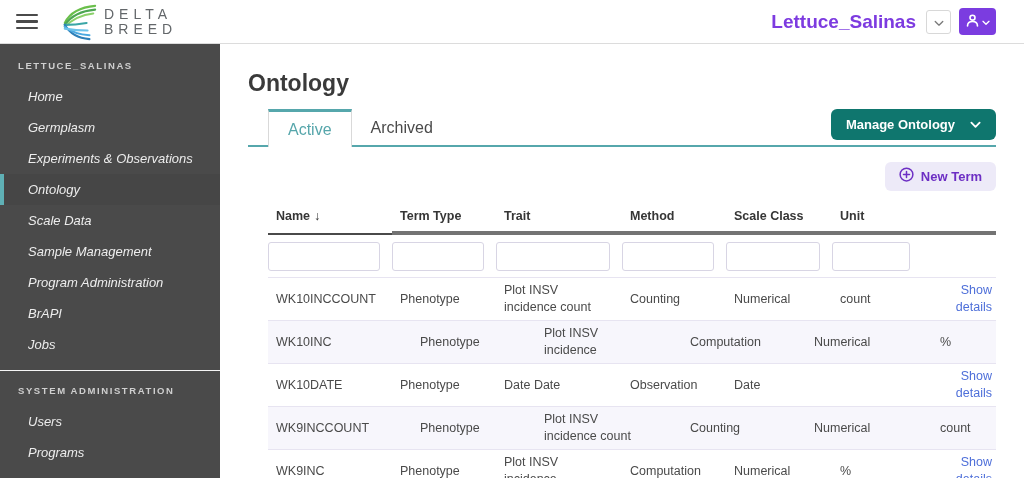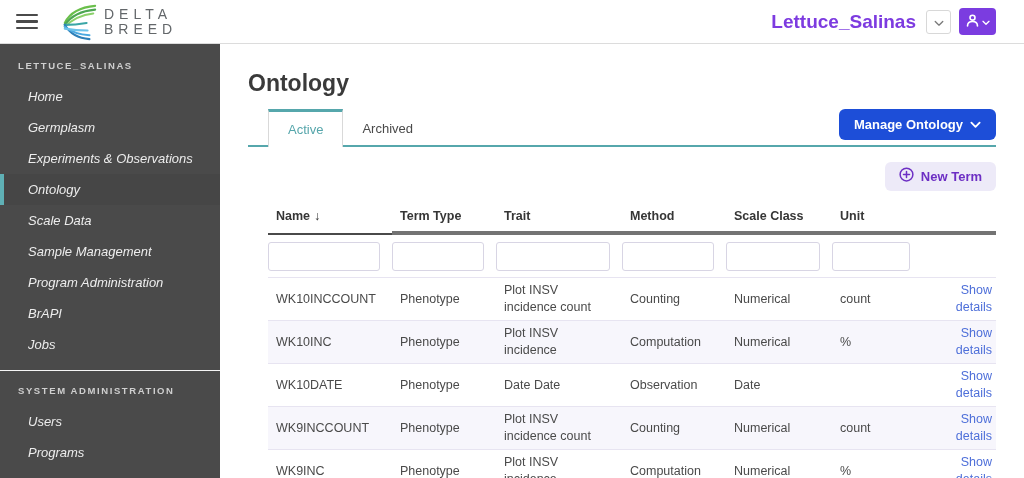--- a/index.html
+++ b/index.html
@@ -35,27 +35,27 @@
   .side-item.active { border-left-color:#5fb0b5; background:#464646; }
   .side-divider { border:none; border-top:1px solid #f5f5f5; margin:10px 0 8px; }
 
   
   .main { margin-left:220px; padding:0 28px; }
   .page-title { font-size:23px; font-weight:700; color:#3a3a3a; margin:26px 0 12px; }
 
   .tabrow { position:relative; height:38px; display:flex; align-items:stretch;
             padding-left:20px; }
   .tabline { position:absolute; left:0; right:0; bottom:0; height:2px; background:#56a7ac; }
-  .tab { font-size:13px; color:#4a4a4a; display:flex; align-items:center;
+  .tab { font-size:16px; color:#4a4a4a; display:flex; align-items:center;
          padding:0 19px; cursor:pointer; position:relative; }
   .tab.active { z-index:1; background:#fff; color:#56a6ab;
                 border:1px solid #d9d9d9; border-top:3px solid #56a7ac; border-bottom:none; }
-  .manage-btn { position:absolute; right:0; top:0; height:31px; background:#1d4ed8;
+  .manage-btn { position:absolute; right:0; top:0; height:31px; background:#0f766e;
                 color:#fff; font-family:inherit; font-size:13px; font-weight:700; border:none;
-                border-radius:6px; padding:0 15px; display:flex; align-items:center; gap:7px;
+                border-radius:6px; padding:0 15px; display:flex; align-items:center; gap:15px;
                 cursor:pointer; }
 
   .table-wrap { margin-left:20px; }
   .newterm-row { display:flex; justify-content:flex-end; margin:15px 0 12px; }
   .newterm-btn { display:flex; align-items:center; gap:7px; background:#edeaf8;
                  color:#6d2fc4; font-family:inherit; font-size:13px; font-weight:700;
                  border:none; border-radius:6px; padding:5px 14px 6px; cursor:pointer; }
 
   .tgrid { display:grid; grid-template-columns:124px 104px 126px 104px 106px 90px 1fr; }
   .th { font-size:12.5px; font-weight:700; color:#363636; padding:6px 8px 8px;
@@ -63,21 +63,21 @@
   .th.sorted { border-bottom:2px solid #4a4a4a; padding-bottom:7px; }
   .sort-arrow { margin-left:4px; font-weight:400; }
   .filters { margin:7px 0 6px; }
   .fcell { padding:0; }
   .filter-input { height:29px; width:calc(100% - 12px); border:1px solid #d8d5e4;
                   border-radius:3px; background:#fff; outline:none; padding:0 6px;
                   font-family:inherit; font-size:12px; }
   .trow { display:grid; grid-template-columns:124px 104px 126px 104px 106px 90px 1fr;
           border-bottom:1px solid #e7e4f1; align-items:center; background:#fff; }
   .tbody .trow:first-child { border-top:1px solid #e7e4f1; }
-  .trow.alt { background:#f7f6fc; }
+  .trow.alt { background:#f7f6fc;gap:20px; }
   .td { font-size:12.5px; color:#4a4a4a; padding:4px 8px; line-height:17px; }
   .td.details { text-align:right; padding-right:4px; }
   .link { color:#4e6fd9; cursor:pointer; }
 </style>
 </head>
 <body>
 
 <div class="topbar">
   <div class="hamburger">
     <span></span>

